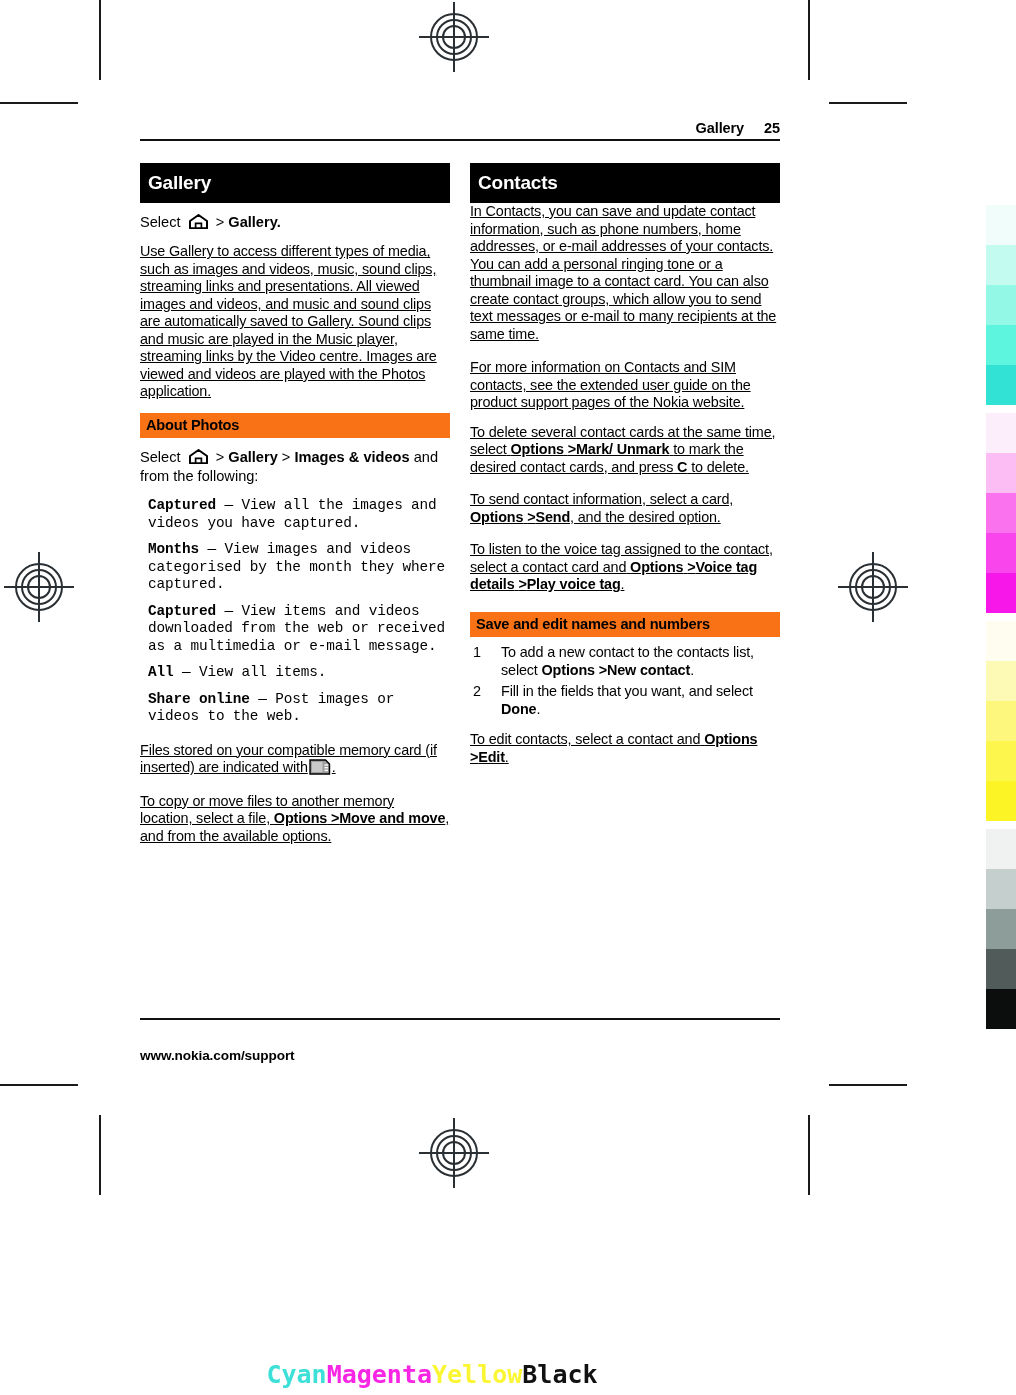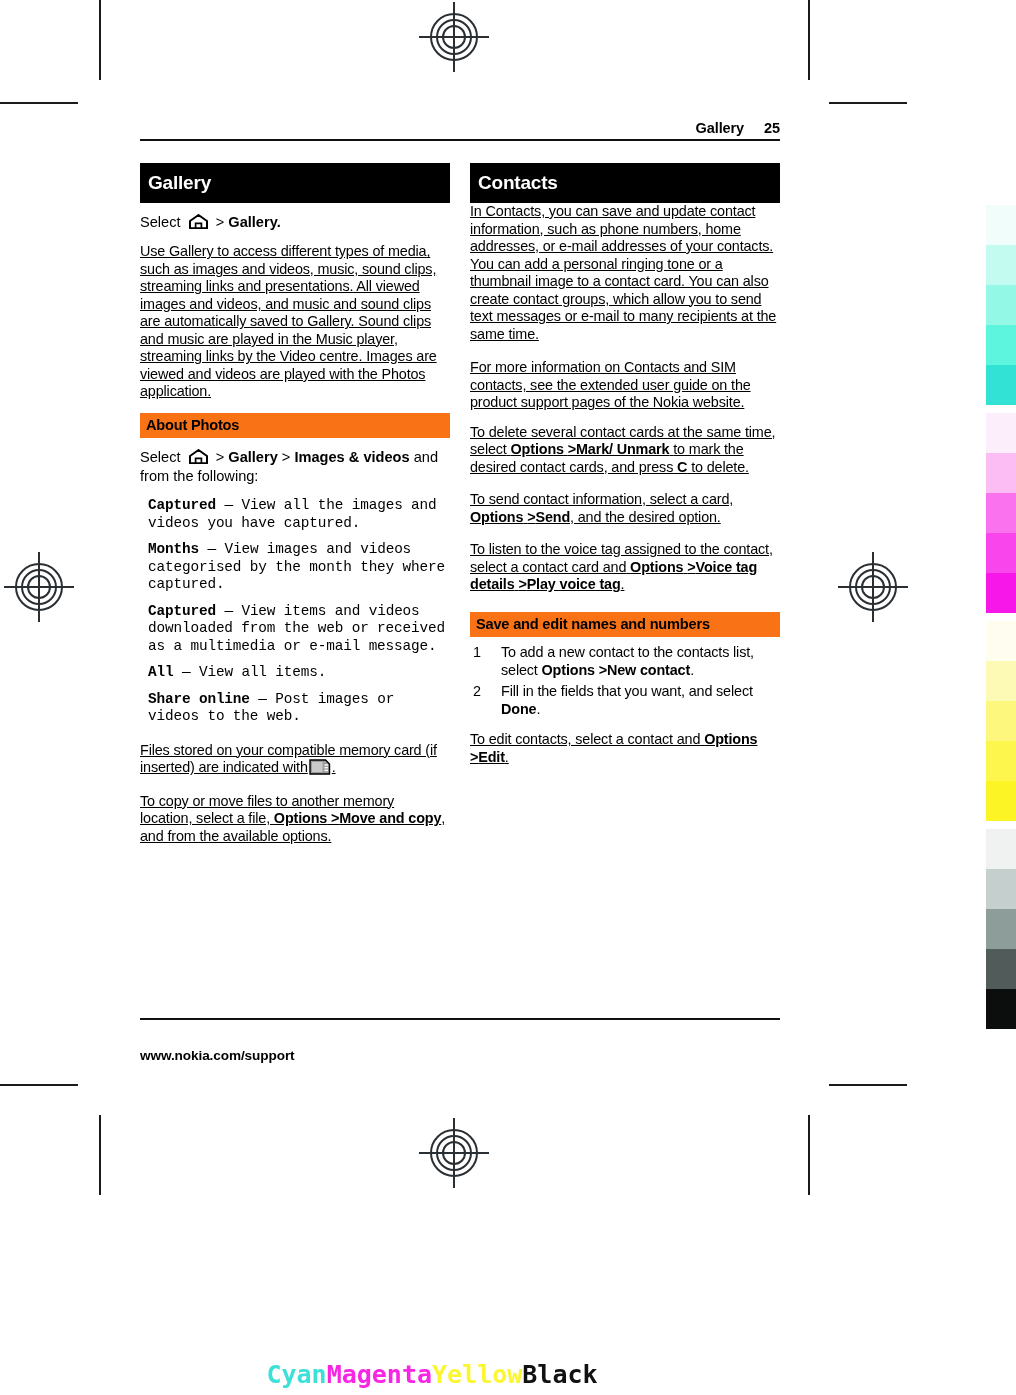--- a/index.html
+++ b/index.html
@@ -310,21 +310,21 @@
             <rect x="3" y="3" width="10.5" height="10" fill="#c9c9c9"></rect>
             <rect x="15.5" y="5.3" width="3.5" height="1.4" fill="#ffffff"></rect>
             <rect x="15.5" y="8.0" width="3.5" height="1.4" fill="#ffffff"></rect>
             <rect x="15.5" y="10.7" width="3.5" height="1.4" fill="#ffffff"></rect>
           </svg></span><span>.</span>
       </p>
 
       <p class="body" style="margin-top:16px;">
         <span>To copy or move files to another memory location, select a file,</span>
         <span class="b">Options</span>
-        <span class="b">&gt;</span><span class="b">Move and copy</span><span>, and from the available options.</span>
+        <span class="b">&gt;</span><span class="b">Move and move</span><span>, and from the available options.</span>
       </p>
 
     </div>
 
     <div class="col">
 
       <div class="chapter-bar">Contacts</div>
 
 
       <p class="body">In Contacts, you can save and update contact information, such as phone numbers, home addresses, or e-mail addresses of your contacts. You can add a personal ringing tone or a thumbnail image to a contact card. You can also create contact groups, which allow you to send text messages or e-mail to many recipients at the same time.</p>

